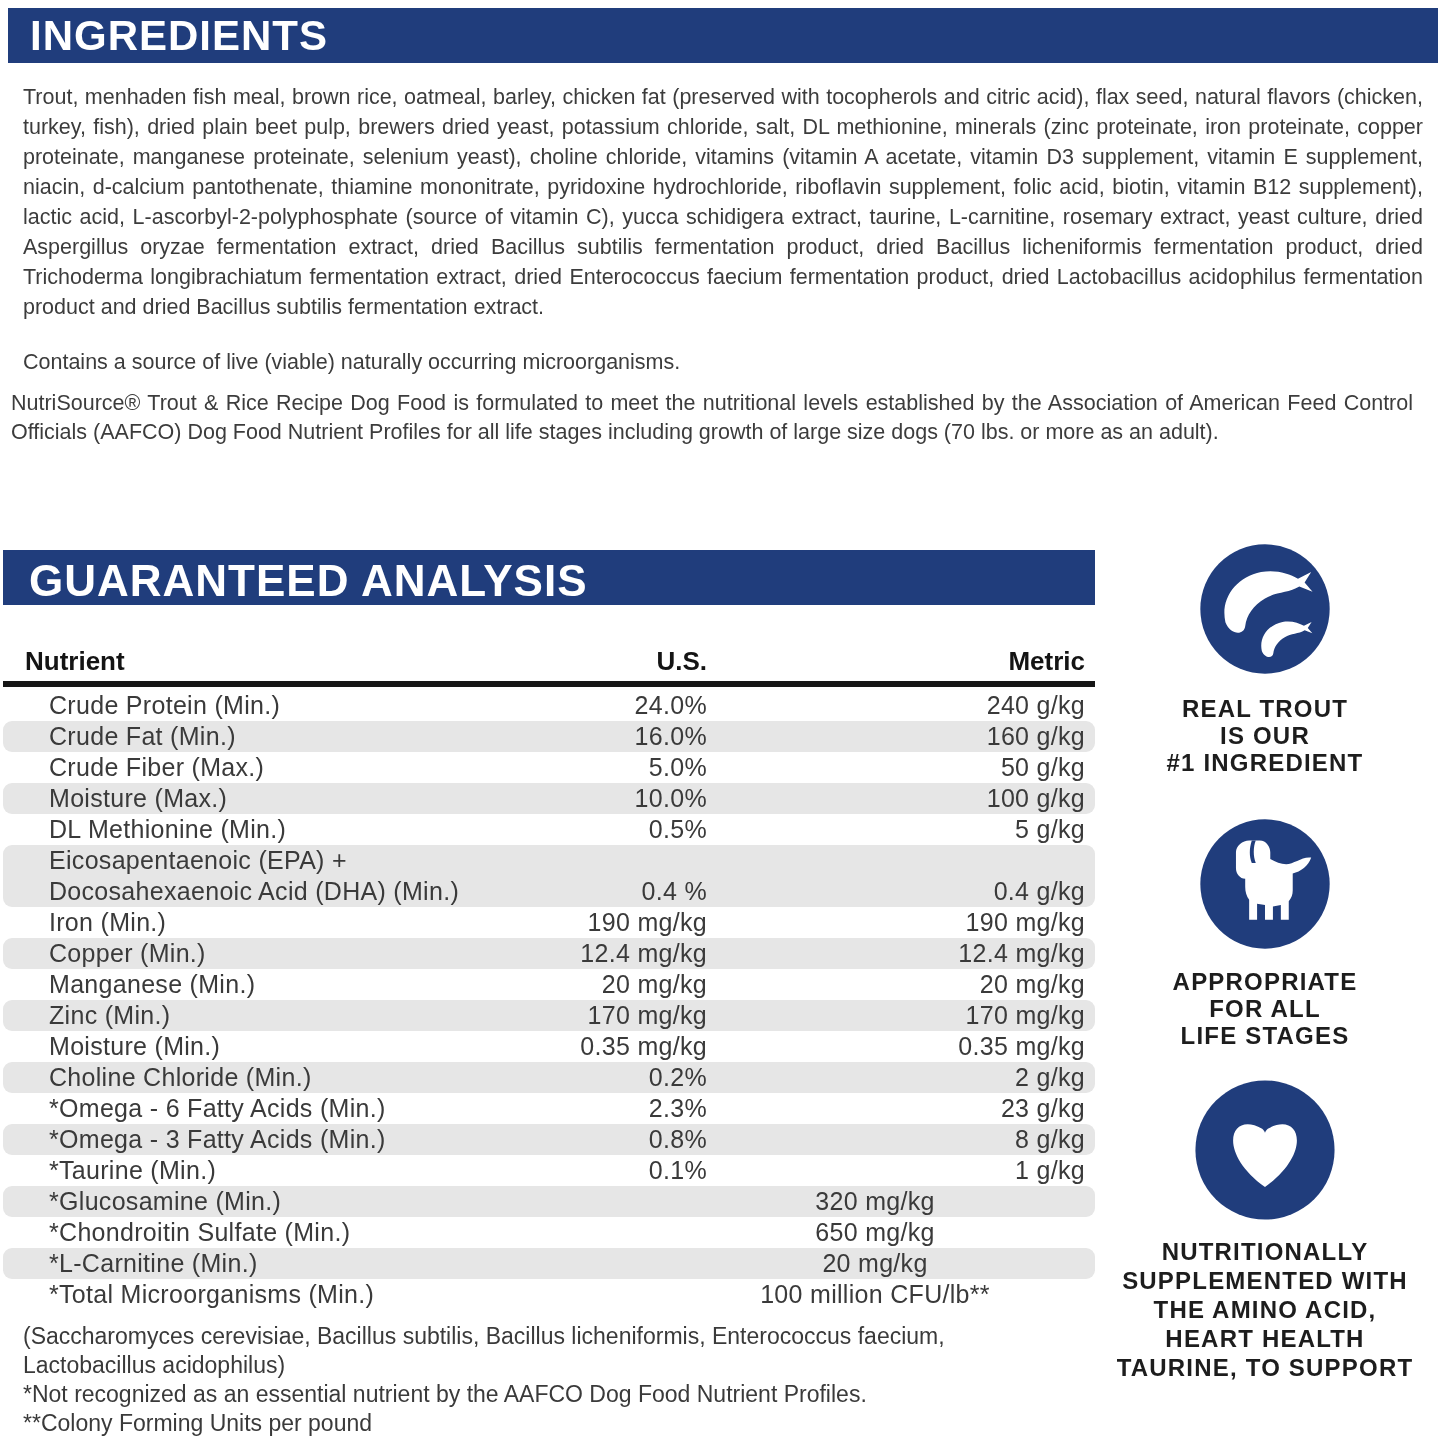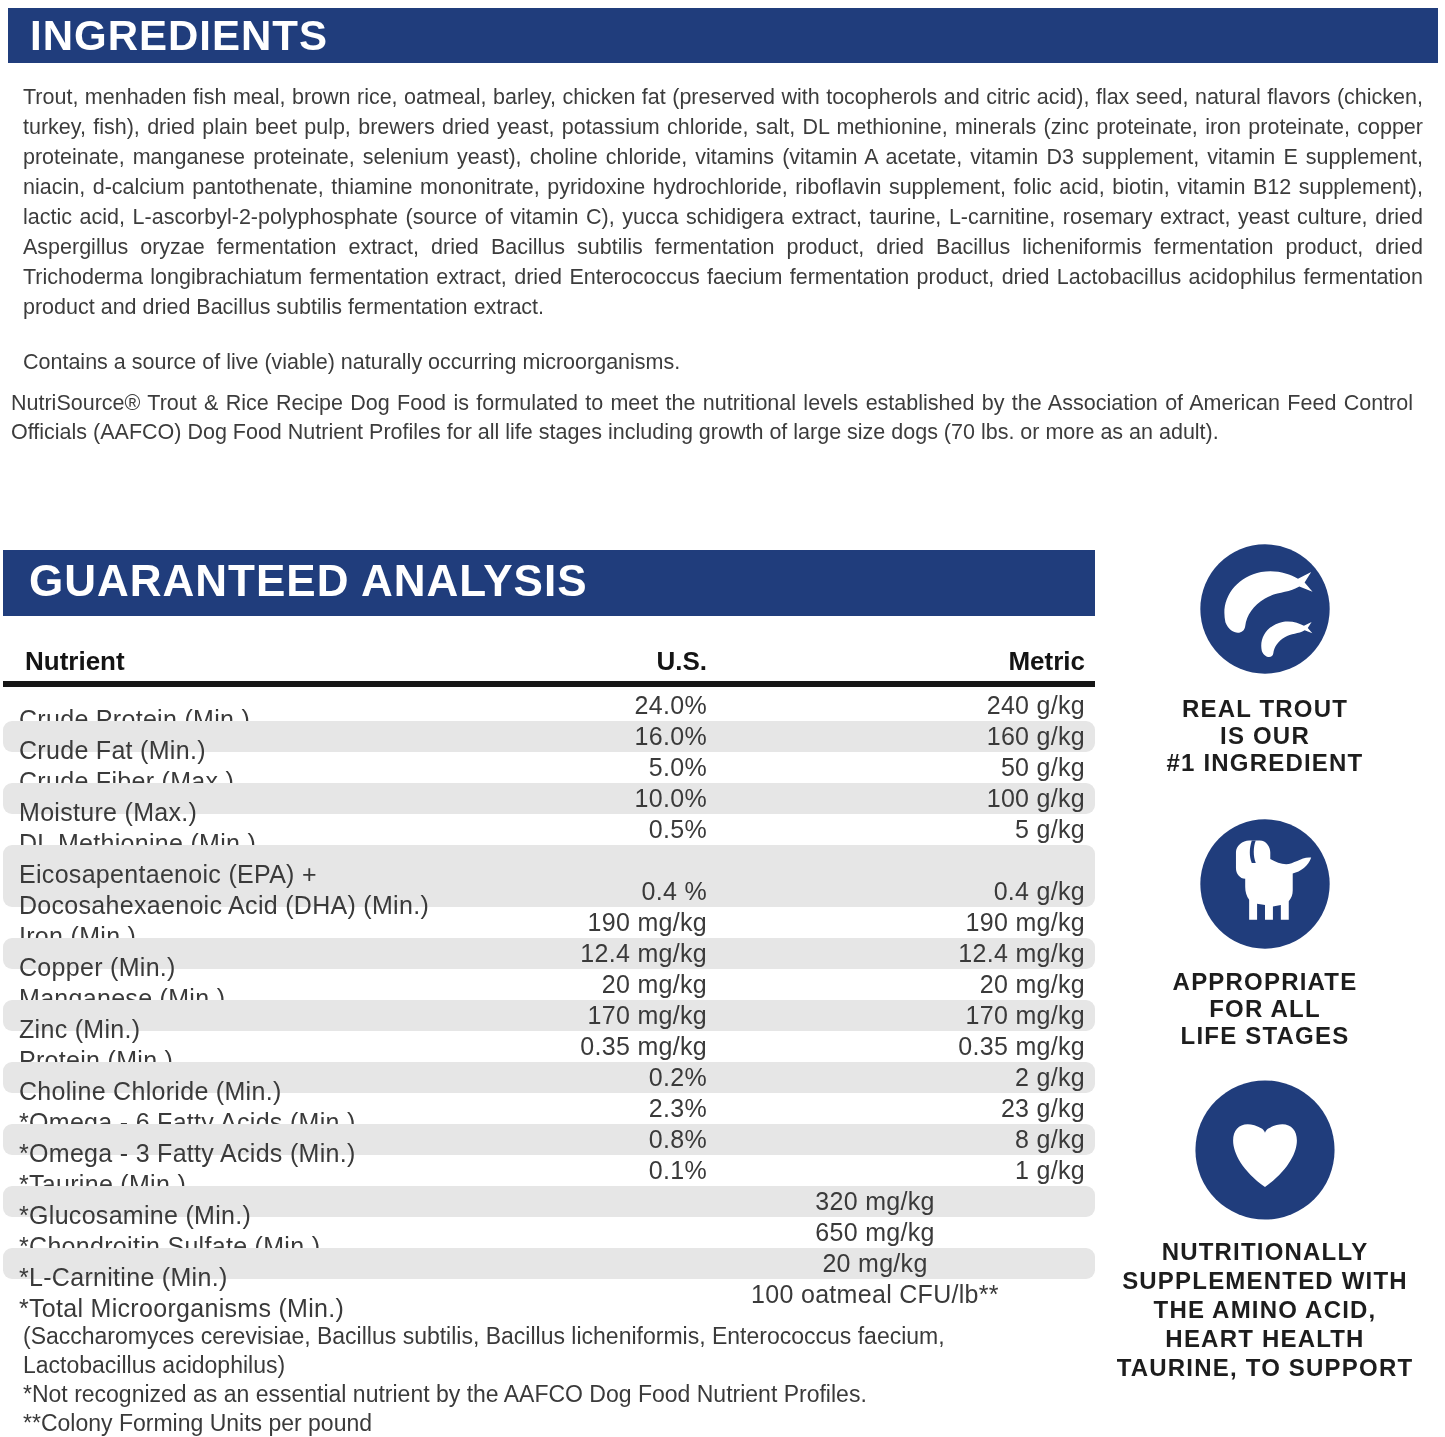--- a/index.html
+++ b/index.html
@@ -3,36 +3,36 @@
 <meta charset="utf-8">
 <style>
   html,body{margin:0;padding:0;}
   body{
     width:1445px;height:1437px;position:relative;background:#ffffff;
     font-family:"Liberation Sans", sans-serif;color:#3c3c3c;overflow:hidden;
   }
   
   .bar{background:#203d7c;color:#ffffff;font-weight:800;letter-spacing:1px;position:absolute;}
   #ingredients-bar{left:8px;top:8px;width:1430px;height:55px;font-size:42px;line-height:55px;padding-left:22px;box-sizing:border-box;}
-  #analysis-bar{left:3px;top:550px;width:1092px;height:66px;font-size:44px;line-height:62px;padding-left:26px;box-sizing:border-box;}
+  #analysis-bar{left:3px;top:550px;width:1092px;height:55px;font-size:44px;line-height:62px;padding-left:26px;box-sizing:border-box;}
   
   #ingredients-body{position:absolute;left:23px;top:82px;width:1400px;font-size:21.5px;line-height:30px;text-align:justify;color:#3c3c3c;}
   #contains-line{position:absolute;left:23px;top:347px;width:1400px;font-size:21.5px;line-height:30px;}
   #aafco-para{position:absolute;left:11px;top:389px;width:1402px;font-size:21.5px;line-height:29px;text-align:justify;}
   
   #table-head{position:absolute;left:3px;top:646px;width:1092px;height:34px;font-size:26px;font-weight:bold;color:#141414;}
   #table-head .h-nut{position:absolute;left:22px;top:0;}
   #table-head .h-us{position:absolute;right:388px;top:0;}
   #table-head .h-met{position:absolute;right:10px;top:0;}
   #head-rule{position:absolute;left:3px;top:681px;width:1092px;height:6px;background:#161616;}
   #table-rows{position:absolute;left:3px;top:690px;width:1092px;}
   .trow{position:relative;height:31px;line-height:31px;font-size:25px;color:#3a3a3a;letter-spacing:0.3px;}
   .trow.gray{background:#e6e6e6;border-radius:9px;}
   .trow.double{height:62px;}
-  .trow .nut{position:absolute;left:16px;top:0;white-space:nowrap;margin-top:14px;}
+  .trow .nut{position:absolute;left:46px;top:0;white-space:nowrap;}
   .trow.double .nut{line-height:31px;}
   .trow .us{position:absolute;right:388px;top:0;white-space:nowrap;}
   .trow .met{position:absolute;right:10px;top:0;white-space:nowrap;}
   .trow.double .us,.trow.double .met{top:auto;bottom:0;margin-top:16px;}
   .trow .spanval{position:absolute;left:872px;top:0;transform:translateX(-50%);white-space:nowrap;}
   
   #footnotes{position:absolute;left:23px;top:1322px;width:1090px;font-size:23px;line-height:29px;color:#3a3a3a;}
   
   #badges{position:absolute;left:1115px;top:540px;width:300px;text-align:center;}
   .badge-icon{display:block;margin:0 auto;}
@@ -111,21 +111,21 @@
     <span class="nut">Manganese (Min.)</span>
     <span class="us">20 mg/kg</span>
     <span class="met">20 mg/kg</span>
   </div>
   <div class="trow gray">
     <span class="nut">Zinc (Min.)</span>
     <span class="us">170 mg/kg</span>
     <span class="met">170 mg/kg</span>
   </div>
   <div class="trow">
-    <span class="nut">Protein (Min.)</span>
+    <span class="nut">Moisture (Min.)</span>
     <span class="us">0.35 mg/kg</span>
     <span class="met">0.35 mg/kg</span>
   </div>
   <div class="trow gray">
     <span class="nut">Choline Chloride (Min.)</span>
     <span class="us">0.2%</span>
     <span class="met">2 g/kg</span>
   </div>
   <div class="trow">
     <span class="nut">*Omega - 6 Fatty Acids (Min.)</span>
@@ -149,21 +149,21 @@
   <div class="trow">
     <span class="nut">*Chondroitin Sulfate (Min.)</span>
     <span class="spanval">650 mg/kg</span>
   </div>
   <div class="trow gray">
     <span class="nut">*L-Carnitine (Min.)</span>
     <span class="spanval">20 mg/kg</span>
   </div>
   <div class="trow">
     <span class="nut">*Total Microorganisms (Min.)</span>
-    <span class="spanval">100 oatmeal CFU/lb**</span>
+    <span class="spanval">100 million CFU/lb**</span>
   </div>
 </div>
 
 <div id="footnotes">
   <div>(Saccharomyces cerevisiae, Bacillus subtilis, Bacillus licheniformis, Enterococcus faecium,</div>
   <div>Lactobacillus acidophilus)</div>
   <div>*Not recognized as an essential nutrient by the AAFCO Dog Food Nutrient Profiles.</div>
   <div>**Colony Forming Units per pound</div>
 </div>
 

